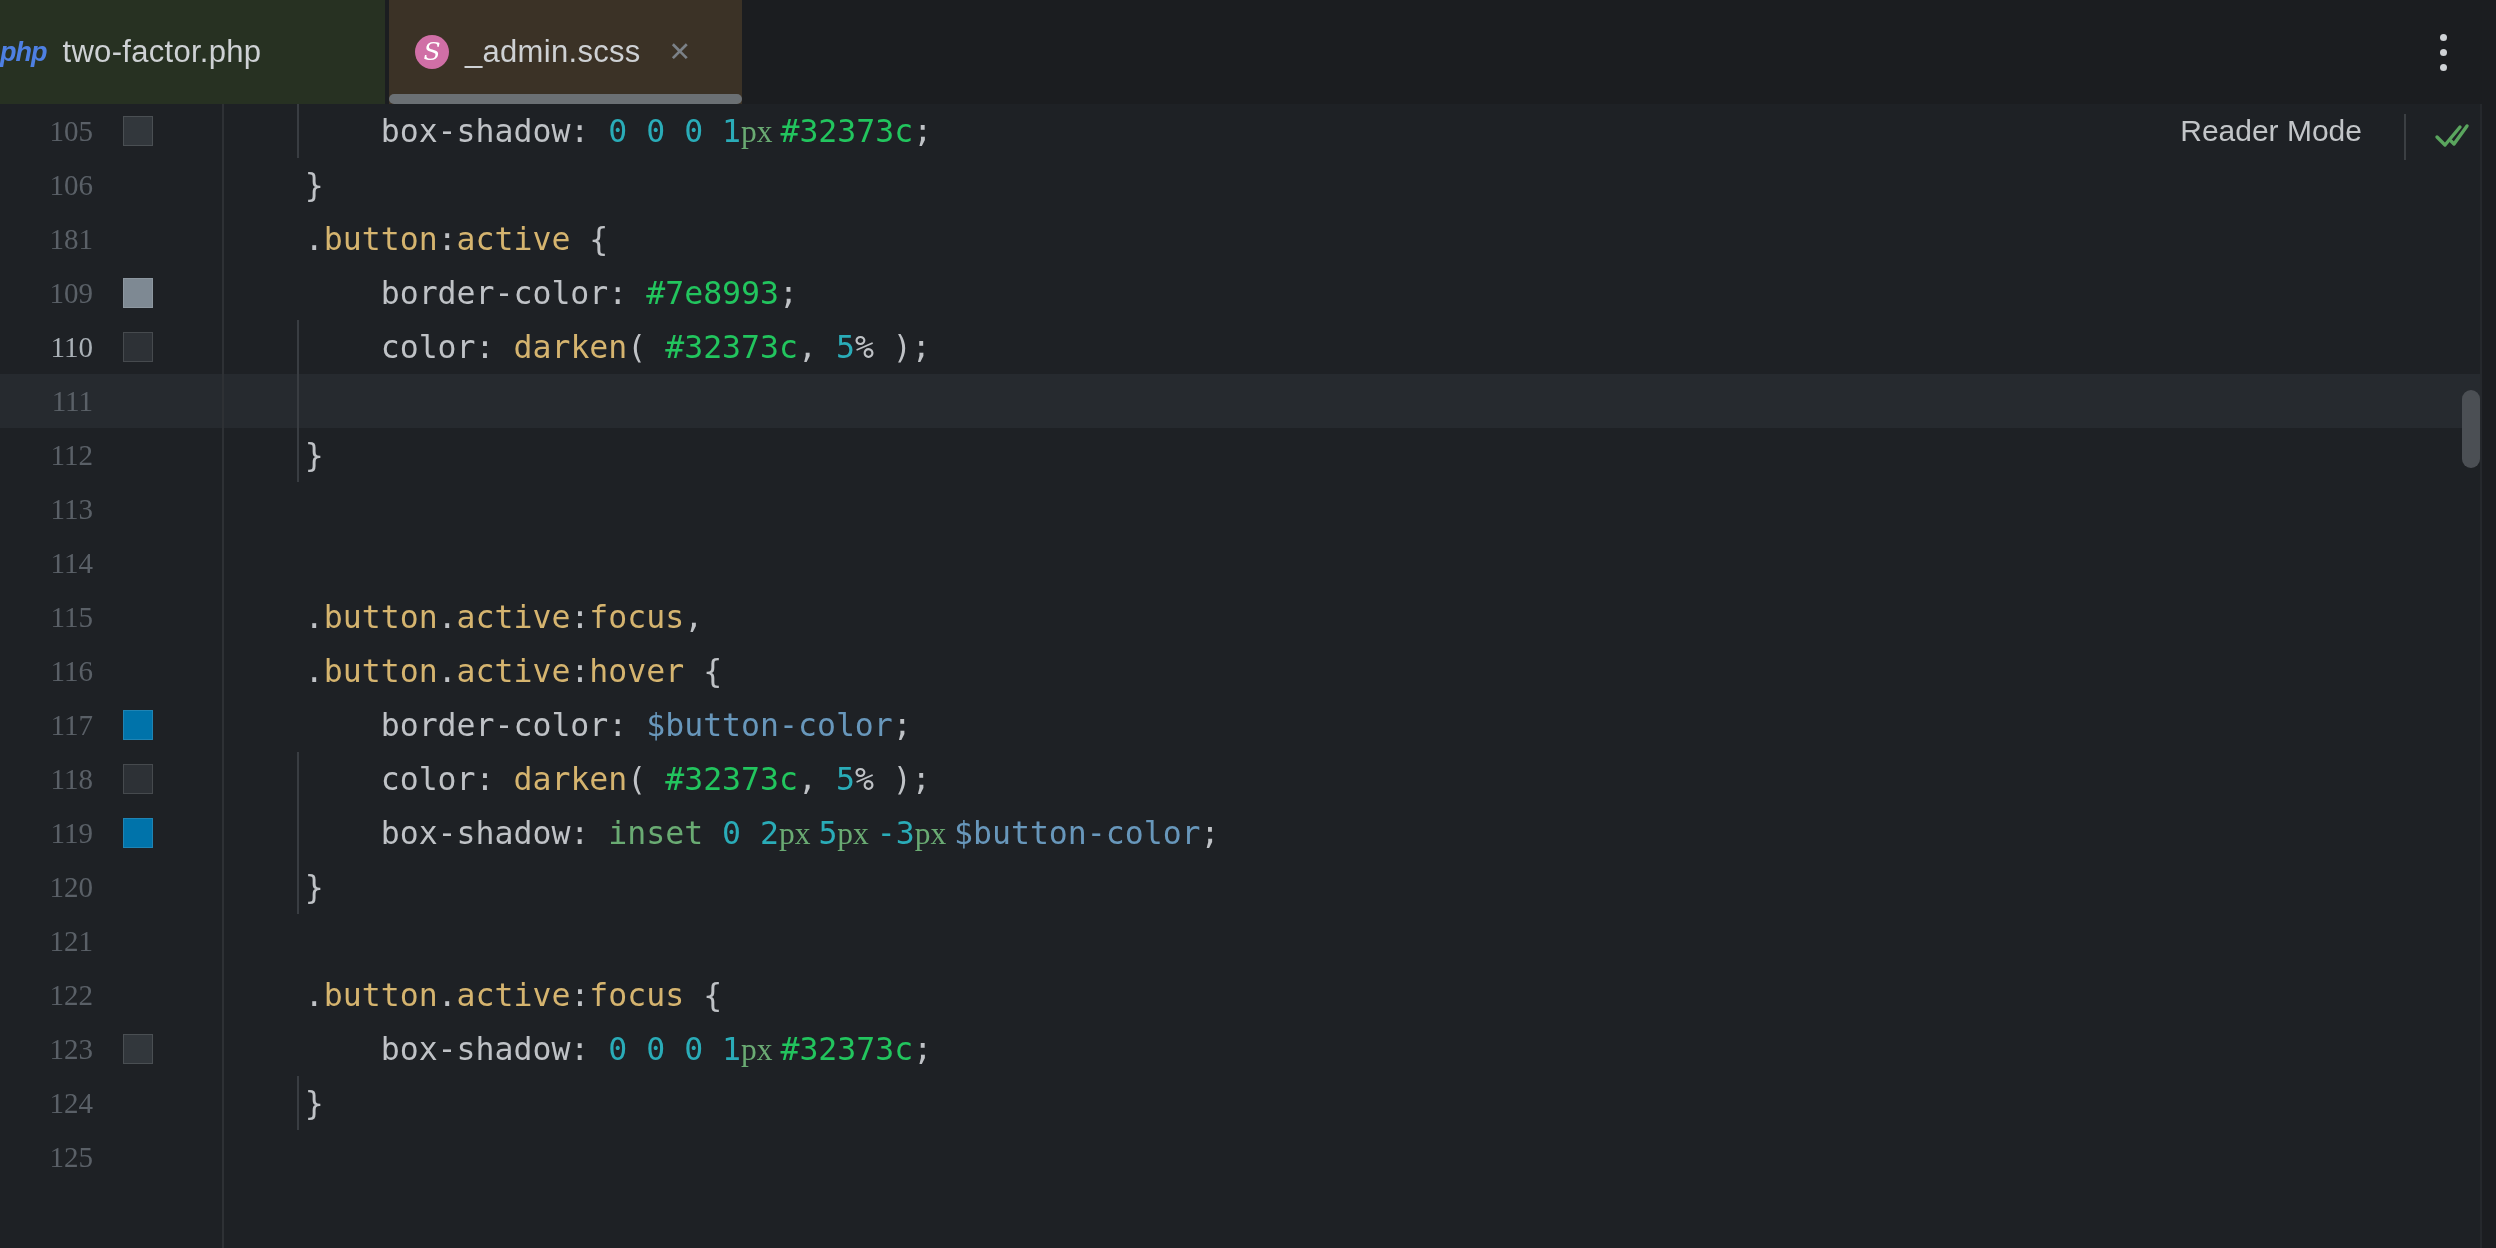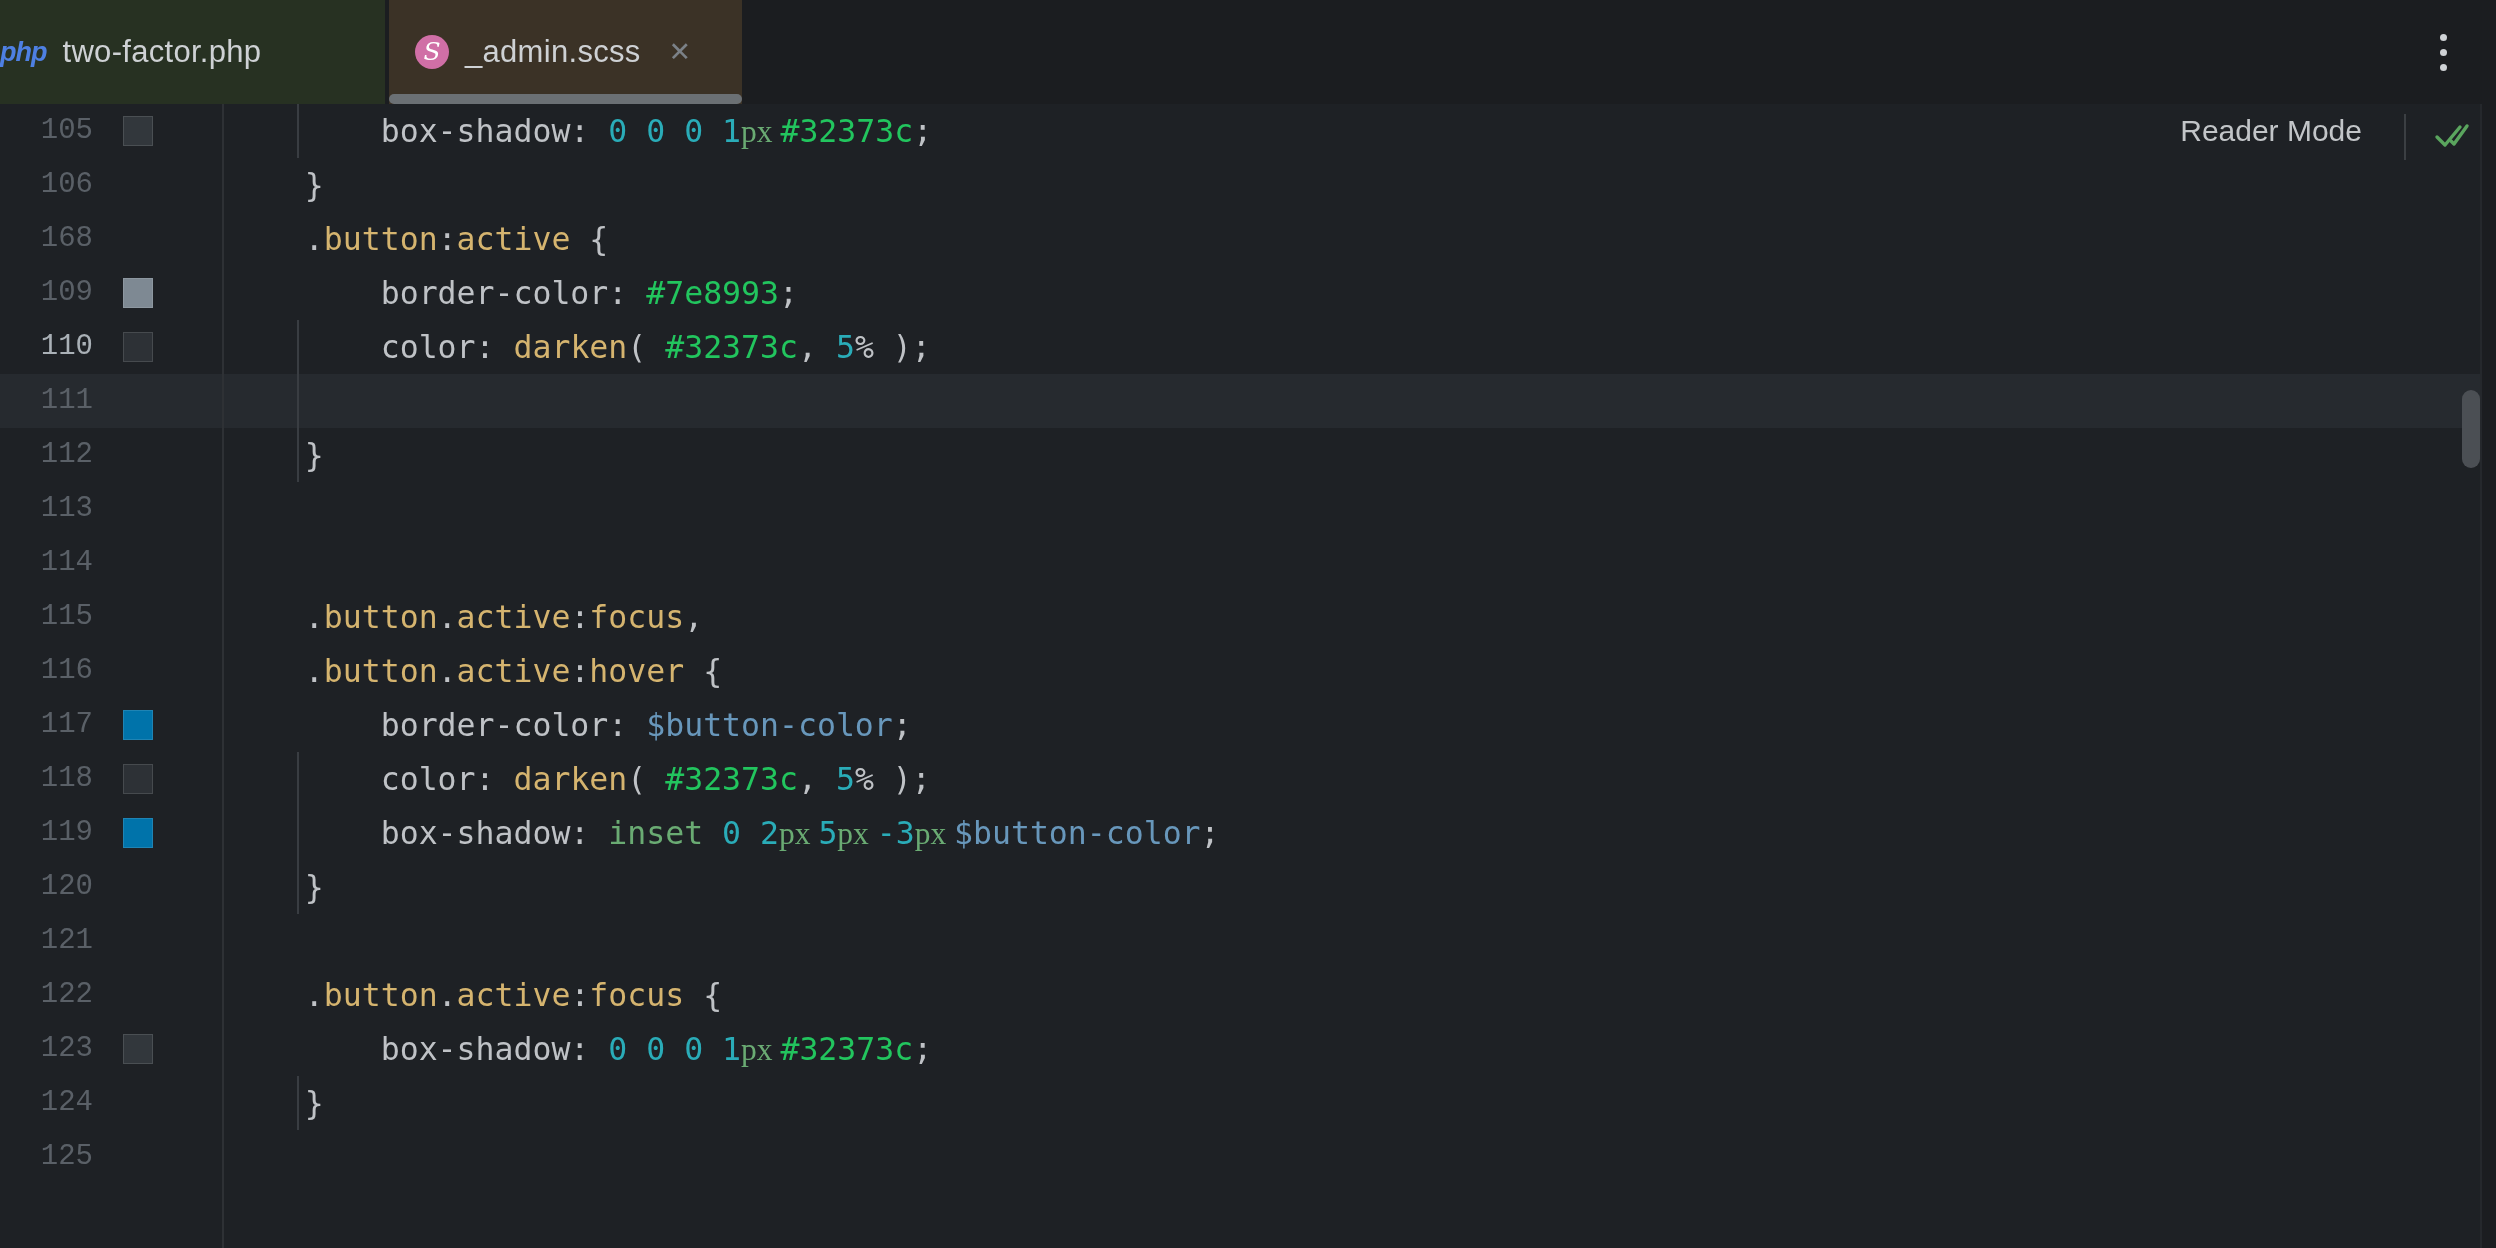--- a/index.html
+++ b/index.html
@@ -26,21 +26,21 @@
   #kebab i{width:7px;height:7px;border-radius:50%;background:#cfd2d5;}
 
   
   #editor{position:absolute;top:104px;left:0;width:2496px;height:1144px;background:#1e2125;overflow:hidden;}
   #current-line{position:absolute;left:0;top:270px;width:2482px;height:54px;background:#262a2f;}
   #gutter-sep{position:absolute;left:222px;top:0;width:2px;height:1144px;background:#2e3135;}
   .guide{position:absolute;left:297px;width:2px;background:#393d42;}
   #lines{position:absolute;left:0;top:0;width:2482px;}
   .line{position:relative;height:54px;}
   .lnum{position:absolute;left:0;top:0;width:93px;height:54px;line-height:54px;text-align:right;
-        font-family:Liberation Mono, monospace;font-size:29px;color:#5a6067;}
+        font-family:Liberation Serif, serif;font-size:29px;color:#5a6067;}
   .line.current .lnum{color:#aab1b7;}
   .swatch{position:absolute;left:123px;top:12px;width:30px;height:30px;
           box-shadow:inset 0 0 0 1px rgba(255,255,255,0.12);}
   pre.code{position:absolute;left:229px;top:0;margin:0;height:54px;line-height:54px;
            font-family:"DejaVu Sans Mono",monospace;font-size:31.5px;white-space:pre;
            font-variant-ligatures:none;}
   .tok-t{color:#bfc2c6;} .tok-s{color:#d5b46f;} .tok-f{color:#d5b46f;}
   .tok-n{color:#2aacb8;} .tok-u{color:#6aab73;font-family:Liberation Serif, serif;} .tok-k{color:#6aab73;}
   .tok-h{color:#22c55e;} .tok-v{color:#6897bb;}
 
@@ -93,21 +93,21 @@
         <div class="line">
           <div class="lnum">105</div>
           <div class="swatch" style="background: rgb(50, 55, 60);"></div>
           <pre class="code"><span class="tok-t">        box-shadow: </span><span class="tok-n">0 0 0 1</span><span class="tok-u">px </span><span class="tok-h">#32373c</span><span class="tok-t">;</span></pre>
         </div>
         <div class="line">
           <div class="lnum">106</div>
           <pre class="code"><span class="tok-t">    }</span></pre>
         </div>
         <div class="line">
-          <div class="lnum">168</div>
+          <div class="lnum">181</div>
           <pre class="code"><span class="tok-t">    .</span><span class="tok-s">button</span><span class="tok-t">:</span><span class="tok-s">active</span><span class="tok-t"> {</span></pre>
         </div>
         <div class="line">
           <div class="lnum">109</div>
           <div class="swatch" style="background: rgb(126, 137, 147);"></div>
           <pre class="code"><span class="tok-t">        border-color: </span><span class="tok-h">#7e8993</span><span class="tok-t">;</span></pre>
         </div>
         <div class="line current">
           <div class="lnum">110</div>
           <div class="swatch" style="background: rgb(45, 49, 54);"></div>

